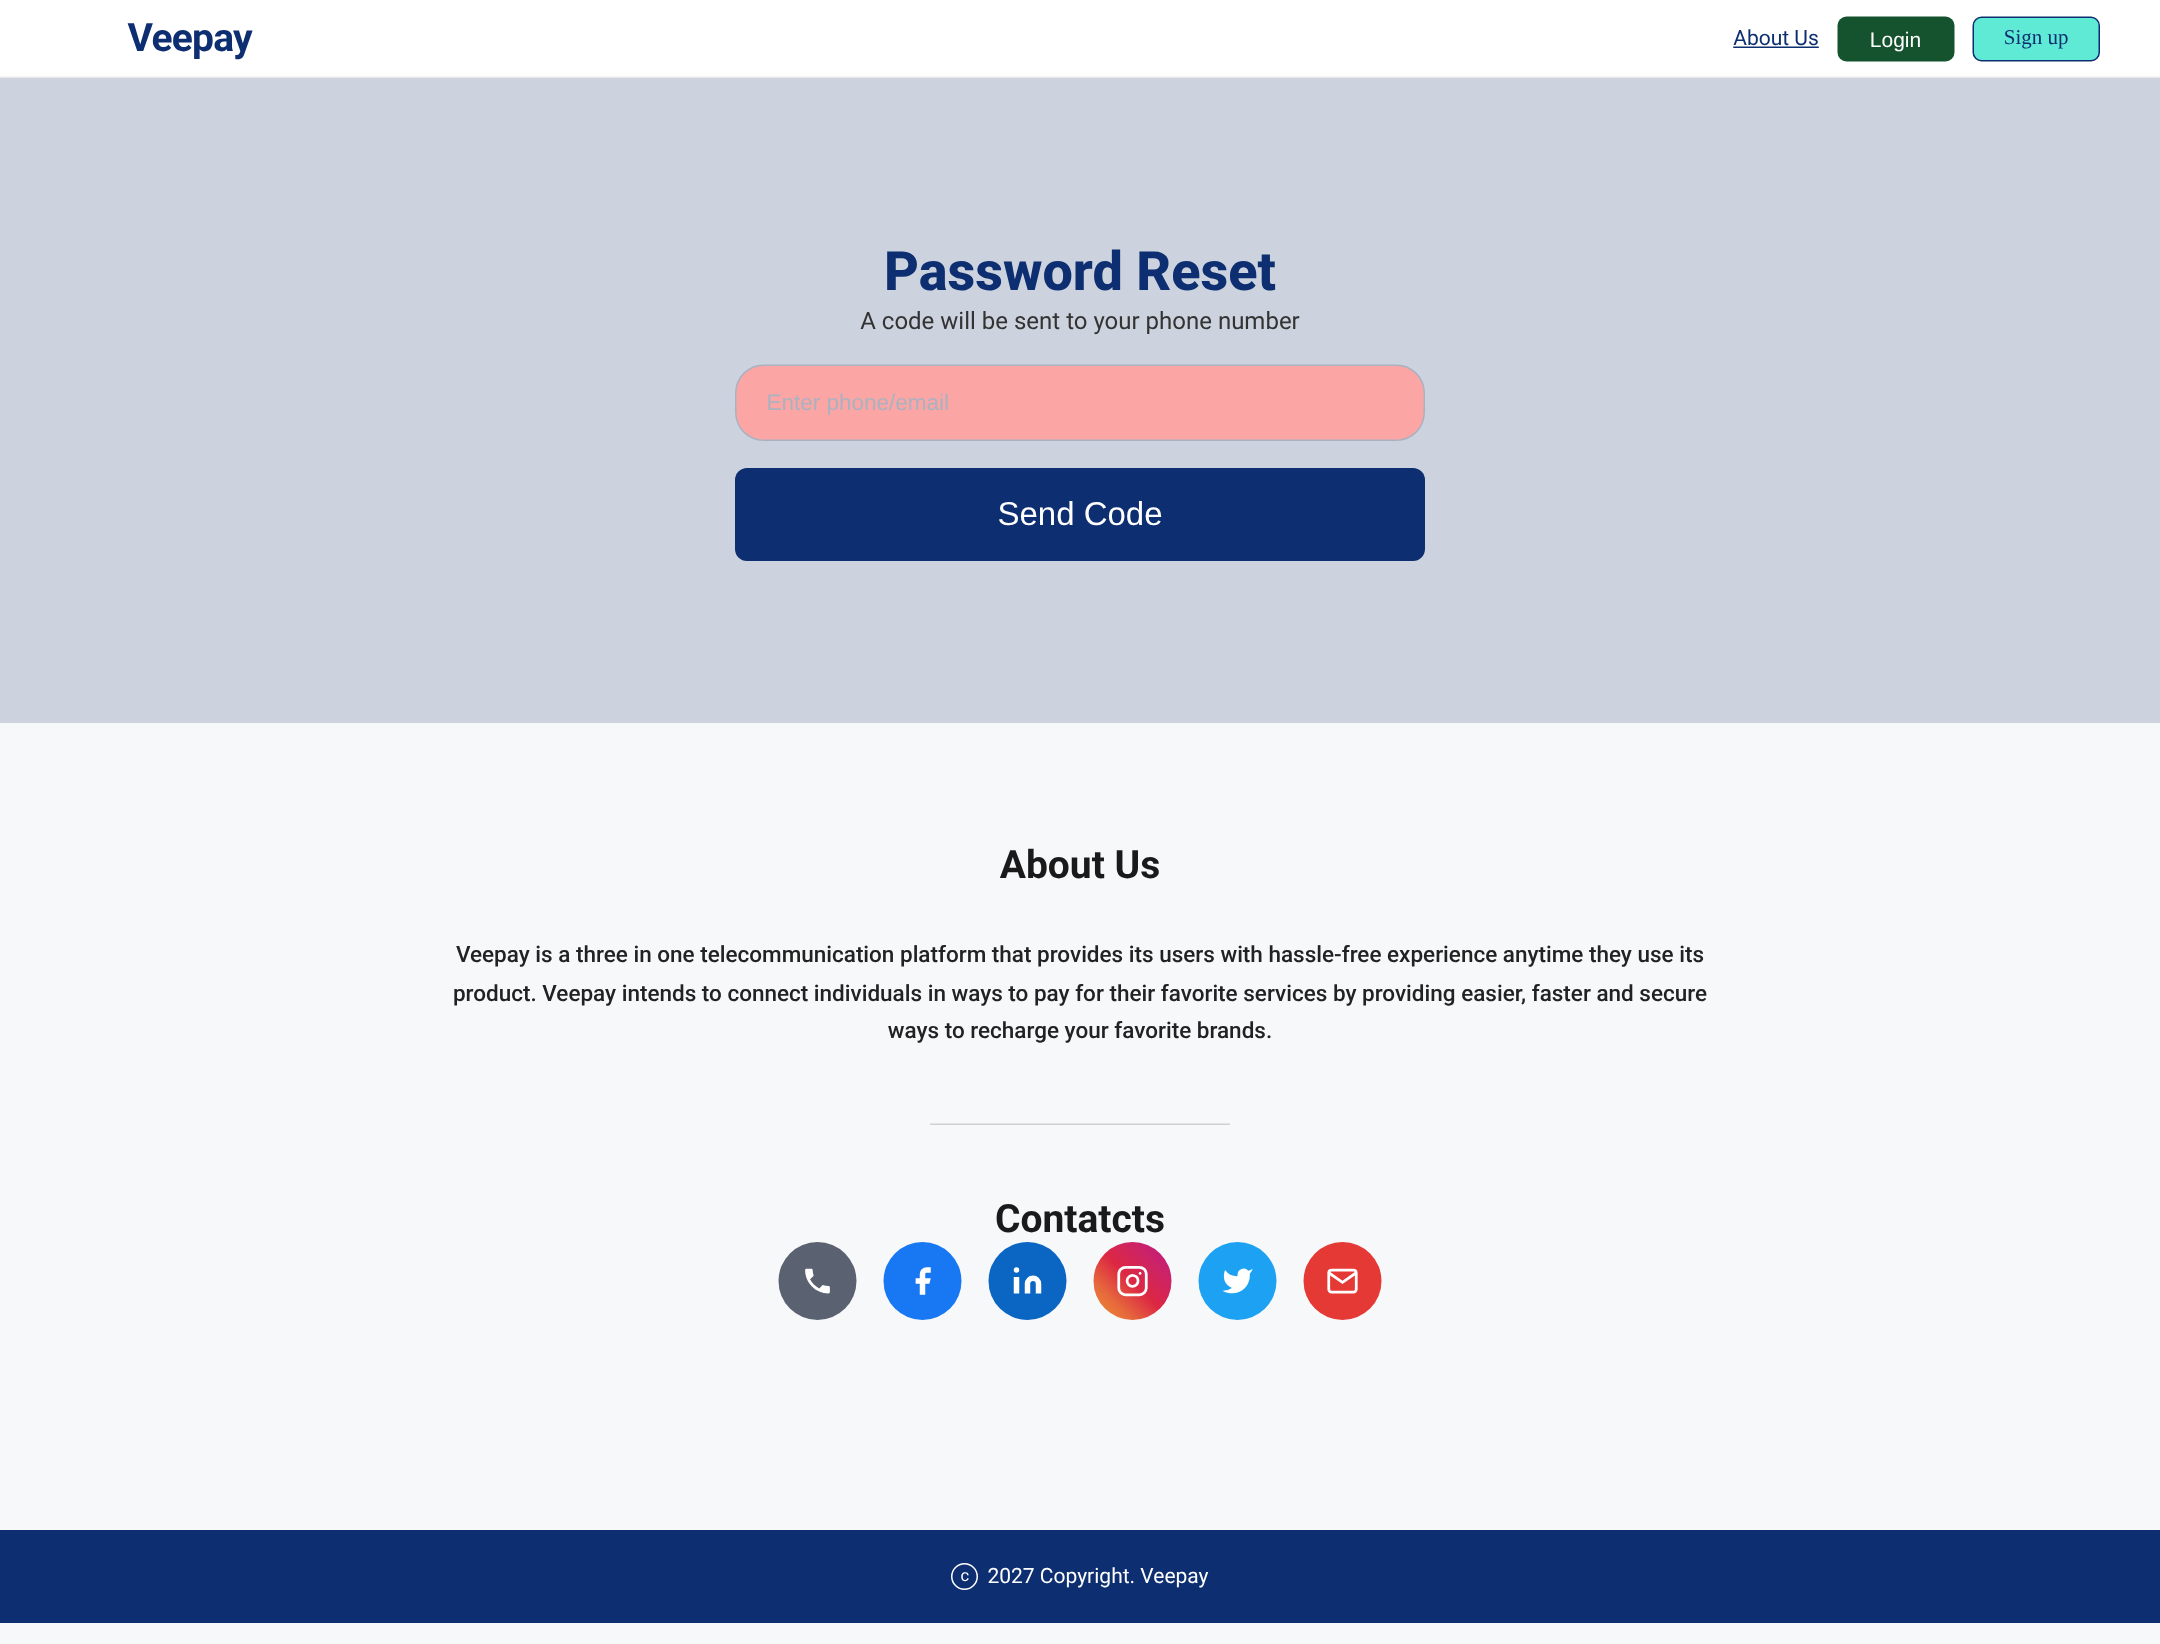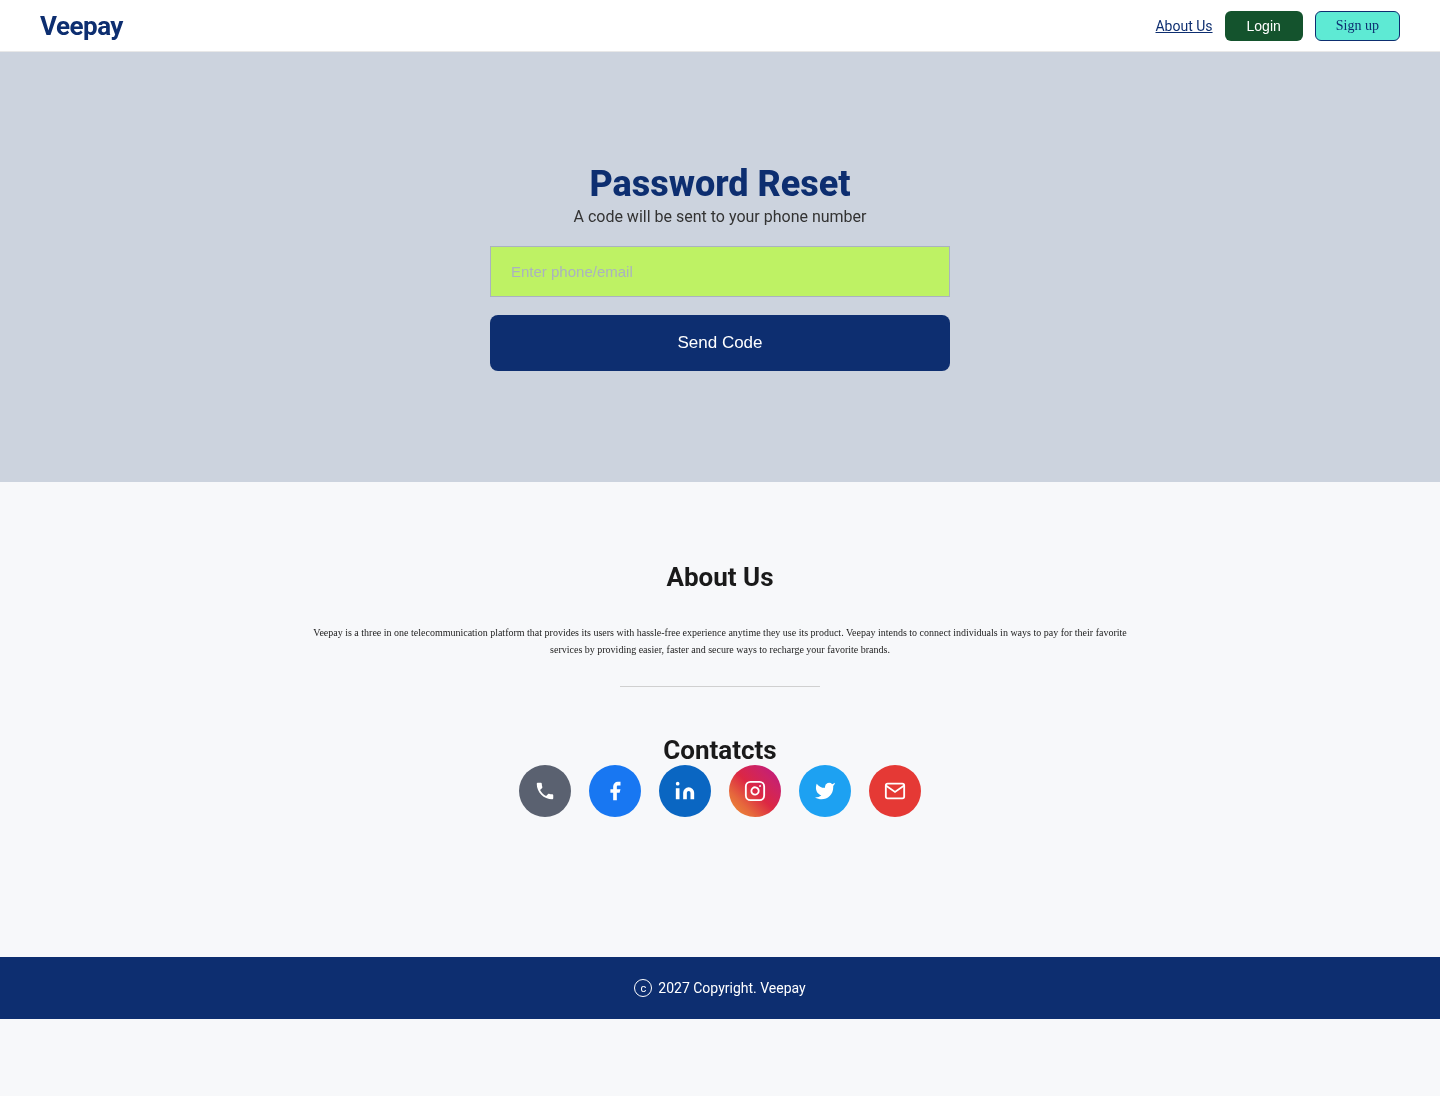--- a/index.html
+++ b/index.html
@@ -21,20 +21,21 @@
       display: flex;
       align-items: center;
       justify-content: space-between;
       padding: 0 40px;
       border-bottom: 1px solid #e8e8e8;
     }
 
     .navbar-logo {
       display: flex;
       align-items: center;
+      margin-left: 45px;
     }
 
     .logo-text {
       font-size: 26px;
       font-weight: 700;
       color: #0d2e70;
       letter-spacing: -0.5px;
     }
 
     .navbar-actions {
@@ -97,66 +98,65 @@
     .hero-subtitle {
       font-size: 16px;
       color: #333333;
       margin-bottom: 20px;
     }
 
     .phone-input {
       width: 100%;
       padding: 16px 20px;
       border: 1.5px solid #aab2c0;
-      border-radius: 0;
+      border-radius: 19px;
       font-size: 15px;
-      background: #bef264;
+      background: #fca5a5;
       color: #333;
       outline: none;
       margin-bottom: 18px;
     }
 
     .phone-input::placeholder {
       color: #aab2c0;
     }
 
     .btn-send-code {
       width: 100%;
       background: #0d2e70;
       color: #ffffff;
       border: none;
       border-radius: 8px;
       padding: 18px;
-      font-size: 17px;
+      font-size: 22px;
       cursor: pointer;
       font-weight: 500;
     }
 
     
     .about-section {
       background: #f7f8fa;
       padding: 80px 40px 60px;
       text-align: center;
     }
 
     .section-title {
       font-size: 26px;
       font-weight: 700;
       color: #1a1a1a;
       margin-bottom: 32px;
     }
 
     .about-text {
-      font-size: 10px;
+      font-size: 15px;
       color: #222;
       font-weight: 500;
       max-width: 840px;
-      margin: 0 auto 28px;
+      margin: 0 auto 48px;
       line-height: 1.7;
-      font-family: Liberation Serif, serif;
     }
 
     .divider {
       width: 200px;
       height: 1px;
       background: #d0d0d0;
       margin: 0 auto 48px;
     }
 
     

